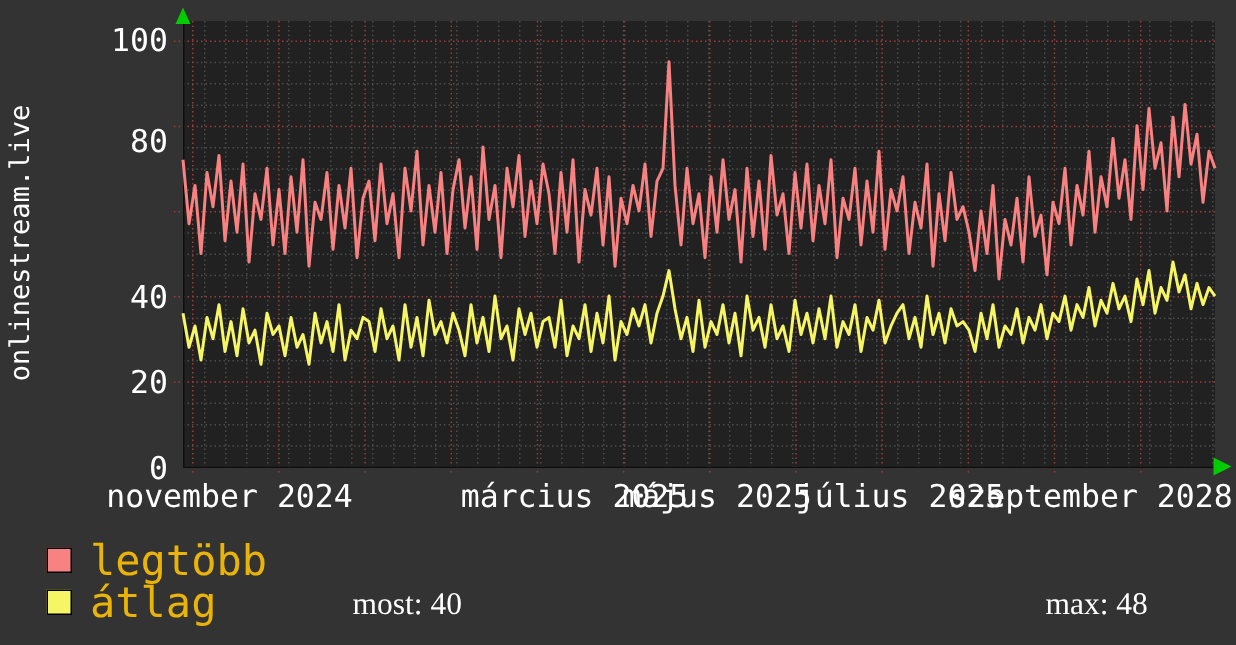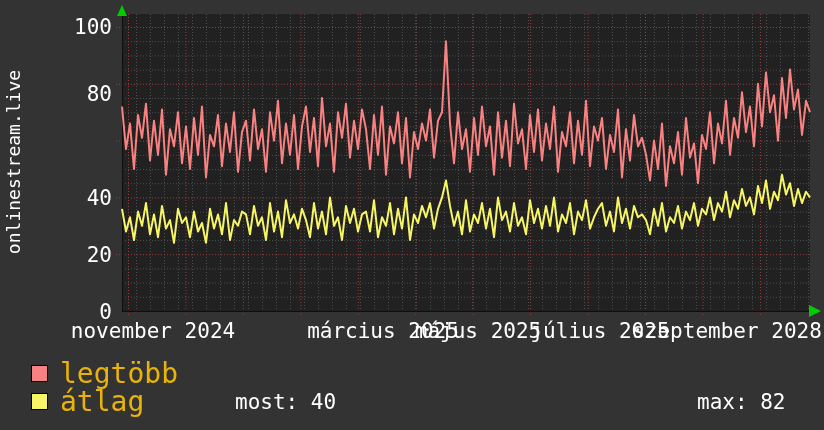--- a/index.html
+++ b/index.html
@@ -25,20 +25,21 @@
   .swatch{
     position:absolute;left:31px;width:17px;height:17px;border:1px solid #000;
     box-sizing:border-box;
   }
   .legend-label{
     position:absolute;left:60px;height:22px;font-size:28px;line-height:22px;color:#eab308;
   }
   .stat{
     position:absolute;top:391px;height:22px;font-size:21px;line-height:22px;color:#fff;
     white-space:nowrap;
+    font-family:Liberation Serif, serif;
   }
 </style>
 </head>
 <body>
 
 <div id="screen">
 
   <svg id="plot-svg" width="824" height="430">
     <rect id="plot-bg" x="122" y="14" width="688" height="297" fill="#212121"></rect>
     <g id="grid-minor">
@@ -149,15 +150,15 @@
   <div class="xtick" style="left:478px">május 2025</div>
   <div class="xtick" style="left:600px">július 2025</div>
   <div class="xtick" style="left:727px">szeptember 2028</div>
 
   <div class="swatch" id="swatch-max" style="top: 365px; background: rgb(248, 129, 129);"></div>
   <div class="legend-label" style="top:363px">legtöbb</div>
   <div class="swatch" id="swatch-avg" style="top: 393px; background: rgb(245, 245, 102);"></div>
   <div class="legend-label" style="top:391px">átlag</div>
 
   <div class="stat" style="left:235px">most: 40</div>
-  <div class="stat" style="left:697px">max: 82</div>
+  <div class="stat" style="left:697px">max: 48</div>
 
 </div>
 
 </body></html>

